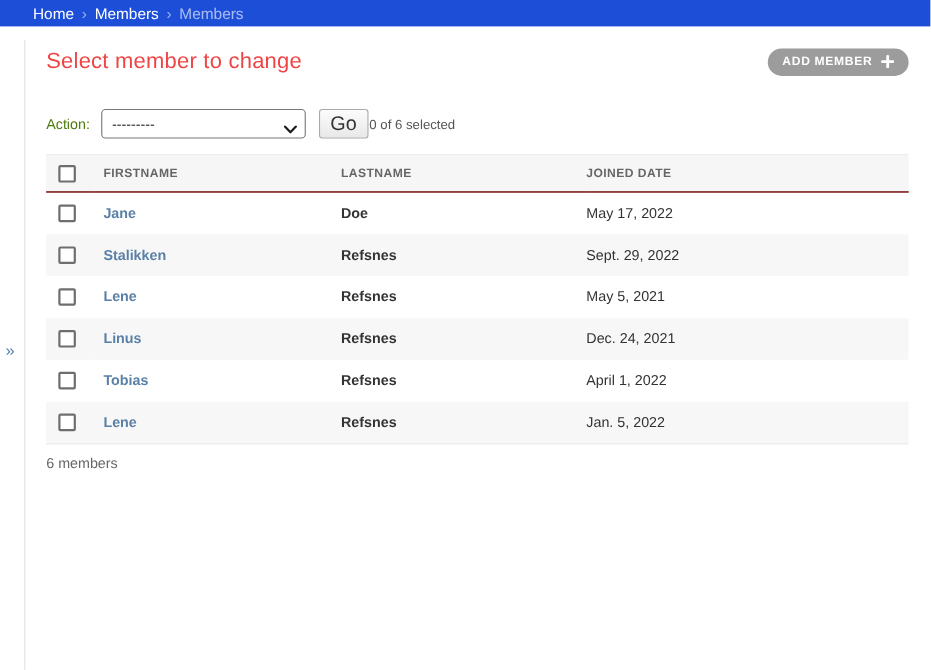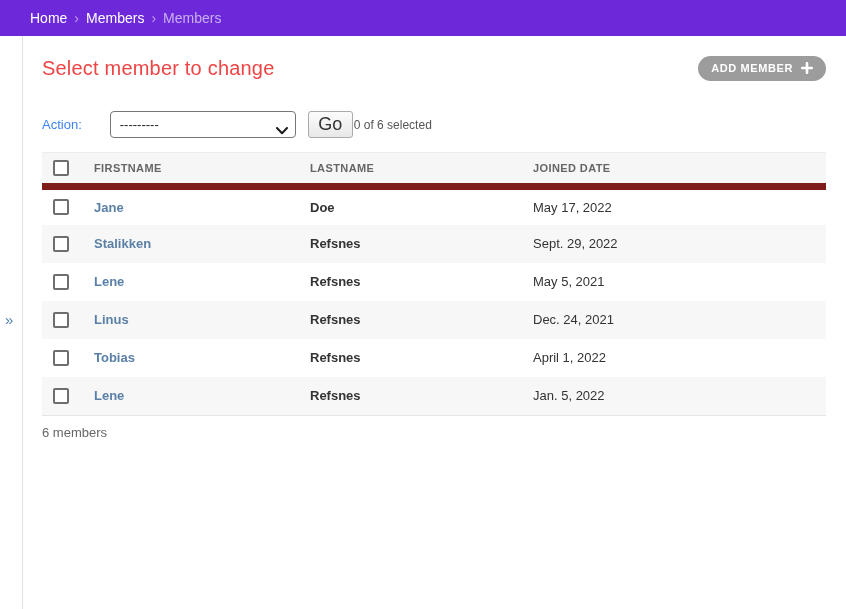--- a/index.html
+++ b/index.html
@@ -1,20 +1,20 @@
 <!DOCTYPE html>
 <html><head>
 <meta charset="utf-8">
 <style>
   * { margin:0; padding:0; box-sizing:border-box; }
   html,body { width:846px; height:609px; overflow:hidden; background:#fff;
     font-family:"Liberation Sans", sans-serif; }
 
   
-  .breadcrumbs { height:36px; background:#6d28d9; display:flex; align-items:center;
+  .breadcrumbs { height:24px; background:#1d4ed8; display:flex; align-items:center;
     padding:0 30px; font-size:14px; color:rgba(255,255,255,.62); }
   .breadcrumbs a { color:#ffffff; text-decoration:none; cursor:pointer; }
   .crumb-sep { margin:0 7px; color:rgba(255,255,255,.55); }
   .crumb-current { color:rgba(255,255,255,.62); }
 
   
   .nav-strip { position:absolute; left:0; top:36px; bottom:0; width:23px;
     background:#ffffff; border-right:1px solid #e2e2e2; }
   .nav-toggle { position:absolute; left:5px; top:276px; color:#4e7fae; font-size:15px;
     cursor:pointer; line-height:1; }
@@ -24,35 +24,35 @@
 
   .title-row { display:flex; align-items:center; justify-content:space-between; height:30px; }
   .page-title { font-size:20px; font-weight:400; color:#ef4444; letter-spacing:.2px; }
   .add-btn { display:inline-flex; align-items:center; gap:8px; height:25px; padding:0 13px;
     background:#9c9c9c; border:none; border-radius:13px; color:#ffffff; font-size:11px;
     font-weight:bold; letter-spacing:.6px; cursor:pointer;
     font-family:"Liberation Sans", sans-serif;justify-content:space-between; }
 
   
   .actions-row { display:flex; align-items:center; margin-top:28px; height:27px; }
-  .action-label { font-size:13px; color:#3b82f6; margin-right:28px; }
+  .action-label { font-size:13px; color:#4d7c0f; margin-right:10px; }
   .select-wrap { position:relative; width:186px; height:27px; }
   .select-wrap select { width:100%; height:100%; appearance:none; -webkit-appearance:none;
     border:1px solid #767676; border-radius:4px; background:#fff; padding:0 26px 0 9px;
     font-size:13px; color:#222; font-family:"Liberation Sans", sans-serif; cursor:pointer; }
   .select-chevron { position:absolute; right:8px; top:10px; pointer-events:none; }
   .go-btn { margin-left:12px; width:45px; height:27px; border:1px solid #aaaaaa;
     border-radius:3px; background:linear-gradient(#fcfcfc,#e8e8e8); font-size:18px;
     color:#333; cursor:pointer; font-family:"Liberation Sans", sans-serif; }
   .sel-status { margin-left:1px; font-size:12px; color:#555; }
 
   
   .member-table { margin-top:14px; width:100%; border-collapse:collapse; table-layout:fixed; }
   .member-table thead th { background:#f6f6f6; border-top:1px solid #ededed;
-    border-bottom:7px solid #7f1d1d; height:34px; text-align:left; font-size:11px;
+    border-bottom:1px solid #7f1d1d; height:34px; text-align:left; font-size:11px;
     font-weight:bold; color:#666; letter-spacing:.4px; }
   .member-table td { height:38px; font-size:13px; color:#333; }
   .member-table tbody tr:nth-child(even) td { background:#f7f7f7; }
   .col-check { width:44px; padding-left:11px; }
   .col-first { width:224px; padding-left:8px; }
   .col-last  { width:223px;font-weight:bold; }
   .col-date  { padding-left:0; }
   th.col-first, th.col-last, th.col-date { padding-right:4px; }
   .name-link { color:#5b80a7; font-weight:bold; text-decoration:none; cursor:pointer; }
 

